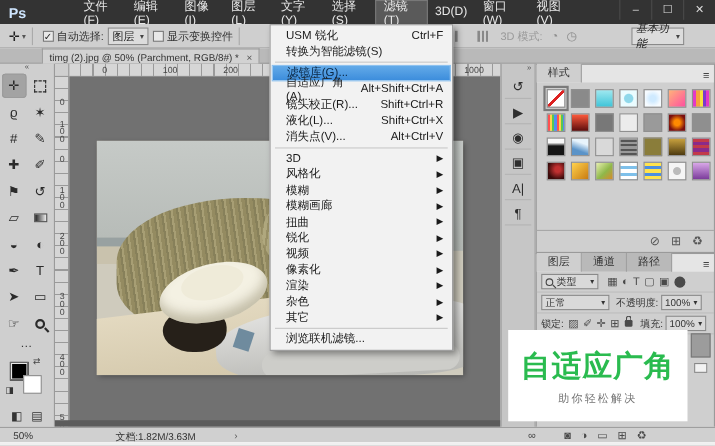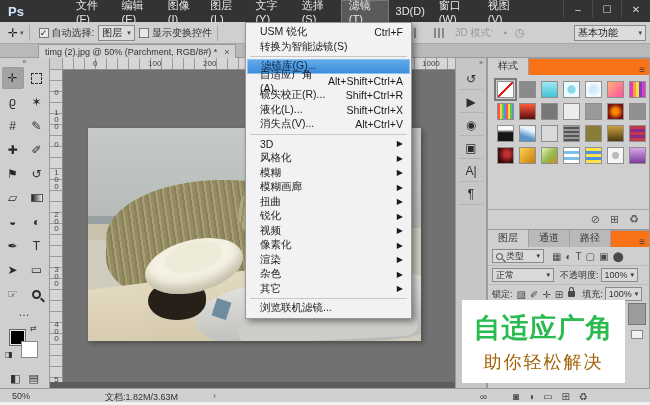--- a/index.html
+++ b/index.html
@@ -24,21 +24,21 @@
   .mini-chevron{font-size:7px;color:#555;margin-left:2px;}
   .checkbox{width:10px;height:10px;background:#e8e8e8;border:1px solid #777;font-size:9px;
             line-height:9px;text-align:center;color:#222;margin:0 3px 0 4px;}
   .dropdown{height:16px;border:1px solid #8a8a8a;background:#dcdcdc;display:flex;align-items:center;
             padding:0 3px;margin-left:4px;font-size:10px;color:#222;}
   .dropdown .dd-arrow{font-size:7px;color:#444;margin-left:5px;}
   .grayed{color:#9a9a9a;}
   .bar-icon{width:10px;height:10px;margin:0 2px;opacity:.45;
             background:repeating-linear-gradient(90deg,#333 0 2px,transparent 2px 4px);}
   .round-icon{font-size:11px;color:#8f8f8f;margin:0 3px;}
-  .ws-box{position:absolute;left:570px;top:3px;width:72px;}
+  .ws-box{position:absolute;left:570px;top:3px;width:48px;font-style:italic;}
   
   .tabrow{position:absolute;left:0;top:44px;width:650px;height:14px;background:#b9b9b9;
           border-bottom:1px solid #9a9a9a;}
   .doc-tab{position:absolute;left:38px;top:0;height:14px;background:#d2d2d2;border:1px solid #9a9a9a;
            border-bottom:none;display:flex;align-items:center;padding:0 6px;font-size:9px;color:#333;}
   .tab-close{margin-left:7px;color:#555;font-size:9px;}
   
   .toolbox{position:absolute;left:0;top:58px;width:50px;height:330px;background:#cfcfcf;
            border-right:1px solid #9a9a9a;}
   .toolbox-header{height:8px;text-align:center;font-size:7px;color:#555;line-height:8px;}
@@ -89,21 +89,21 @@
           border-radius:50%;background:#f4f1e3;box-shadow:inset 0 -8px 10px rgba(140,130,100,.45);}
   .ph-hat-top{position:absolute;left:76px;top:114px;width:58px;height:30px;transform:rotate(-14deg);
               border-radius:50%;background:#efebd9;}
   
   .dock-strip{position:absolute;left:455px;top:58px;width:32px;height:330px;background:#c6c6c6;border-left:1px solid #9a9a9a;border-right:1px solid #9a9a9a;}
   .dock-header{height:9px;text-align:right;font-size:7px;color:#555;padding-right:3px;line-height:9px;}
   .dock-icon{width:24px;height:21px;margin:2px auto;display:flex;align-items:center;justify-content:center;
              font-size:12px;color:#2e2e2e;border-bottom:1px solid #b4b4b4;}
   .panel{position:absolute;background:#cfcfcf;border:1px solid #9a9a9a;}
   .styles-panel{left:487px;top:58px;width:163px;height:172px;}
-  .panel-tabs{height:16px;background:#f97316;display:flex;align-items:flex-end;font-size:10px;color:#333;}
+  .panel-tabs{height:16px;background:#e5e5e5;display:flex;align-items:flex-end;font-size:10px;color:#333;}
   .panel-tab{padding:1px 10px 2px;background:#cfcfcf;border-right:1px solid #a0a0a0;}
   .panel-tab.inactive{background:#b9b9b9;}
   .panel-menu-icon{margin-left:auto;padding-right:4px;font-size:10px;color:#444;}
   .styles-grid{display:grid;grid-template-columns:repeat(7,17px);gap:5px;padding:6px 0 0 9px;}
   .swatch{width:17px;height:17px;border:1px solid #8f8f8f;background:#fff;}
   .swatch.selected{outline:2px solid #7a7a7a;outline-offset:1px;}
   .styles-footer{position:absolute;left:0;bottom:0;width:100%;height:20px;border-top:1px solid #a8a8a8;
                  display:flex;justify-content:flex-end;align-items:center;gap:10px;padding-right:10px;
                  font-size:11px;color:#555;}
   .layers-panel{left:487px;top:230px;width:163px;height:158px;border-bottom:none;}
@@ -113,21 +113,21 @@
   .magnifier{position:relative;width:7px;height:7px;border:1px solid #444;border-radius:50%;margin-right:3px;}
   .magnifier:after{content:"";position:absolute;left:5px;top:6px;width:4px;height:1px;background:#444;transform:rotate(45deg);}
   .lock-icon{width:7px;height:6px;background:#4a4a4a;border-radius:1px;position:relative;margin:0 3px;}
   .lock-icon:before{content:"";position:absolute;left:1px;top:-4px;width:3px;height:3px;border:1px solid #4a4a4a;border-bottom:none;border-radius:3px 3px 0 0;}
   .layer-sliver-thumb{position:absolute;left:140px;top:72px;width:18px;height:22px;background:#9c9c9c;border:1px solid #777;}
   .layer-sliver-box{position:absolute;left:143px;top:99px;width:12px;height:9px;background:#f2f2f2;border:1px solid #888;}
   
   .watermark{position:absolute;left:462px;top:300px;width:163px;height:83px;background:#fff;z-index:40;
              display:flex;flex-direction:column;align-items:center;justify-content:center;}
   .wm-title{font-size:27px;font-weight:bold;letter-spacing:1px;}
-  .wm-sub{font-size:18px;color:#a16207;margin-top:4px;letter-spacing:2px;}
+  .wm-sub{font-size:10px;color:#737373;margin-top:4px;letter-spacing:2px;}
   
   .statusbar{position:absolute;left:0;top:388px;width:650px;height:14px;background:#d0d0d0;
              border-top:1px solid #9a9a9a;font-size:9px;color:#333;}
   .sb-zoom{position:absolute;left:12px;top:2px;}
   .sb-doc{position:absolute;left:105px;top:2px;}
   .sb-arrow{position:absolute;left:213px;top:2px;color:#555;}
   .lp-footer{position:absolute;left:480px;top:0px;display:flex;gap:9px;align-items:center;height:14px;
              font-size:10px;color:#4a4a4a;}
   .bottom-frame{position:absolute;left:0;top:402px;width:650px;height:3px;background:#f0f0f0;}
   

